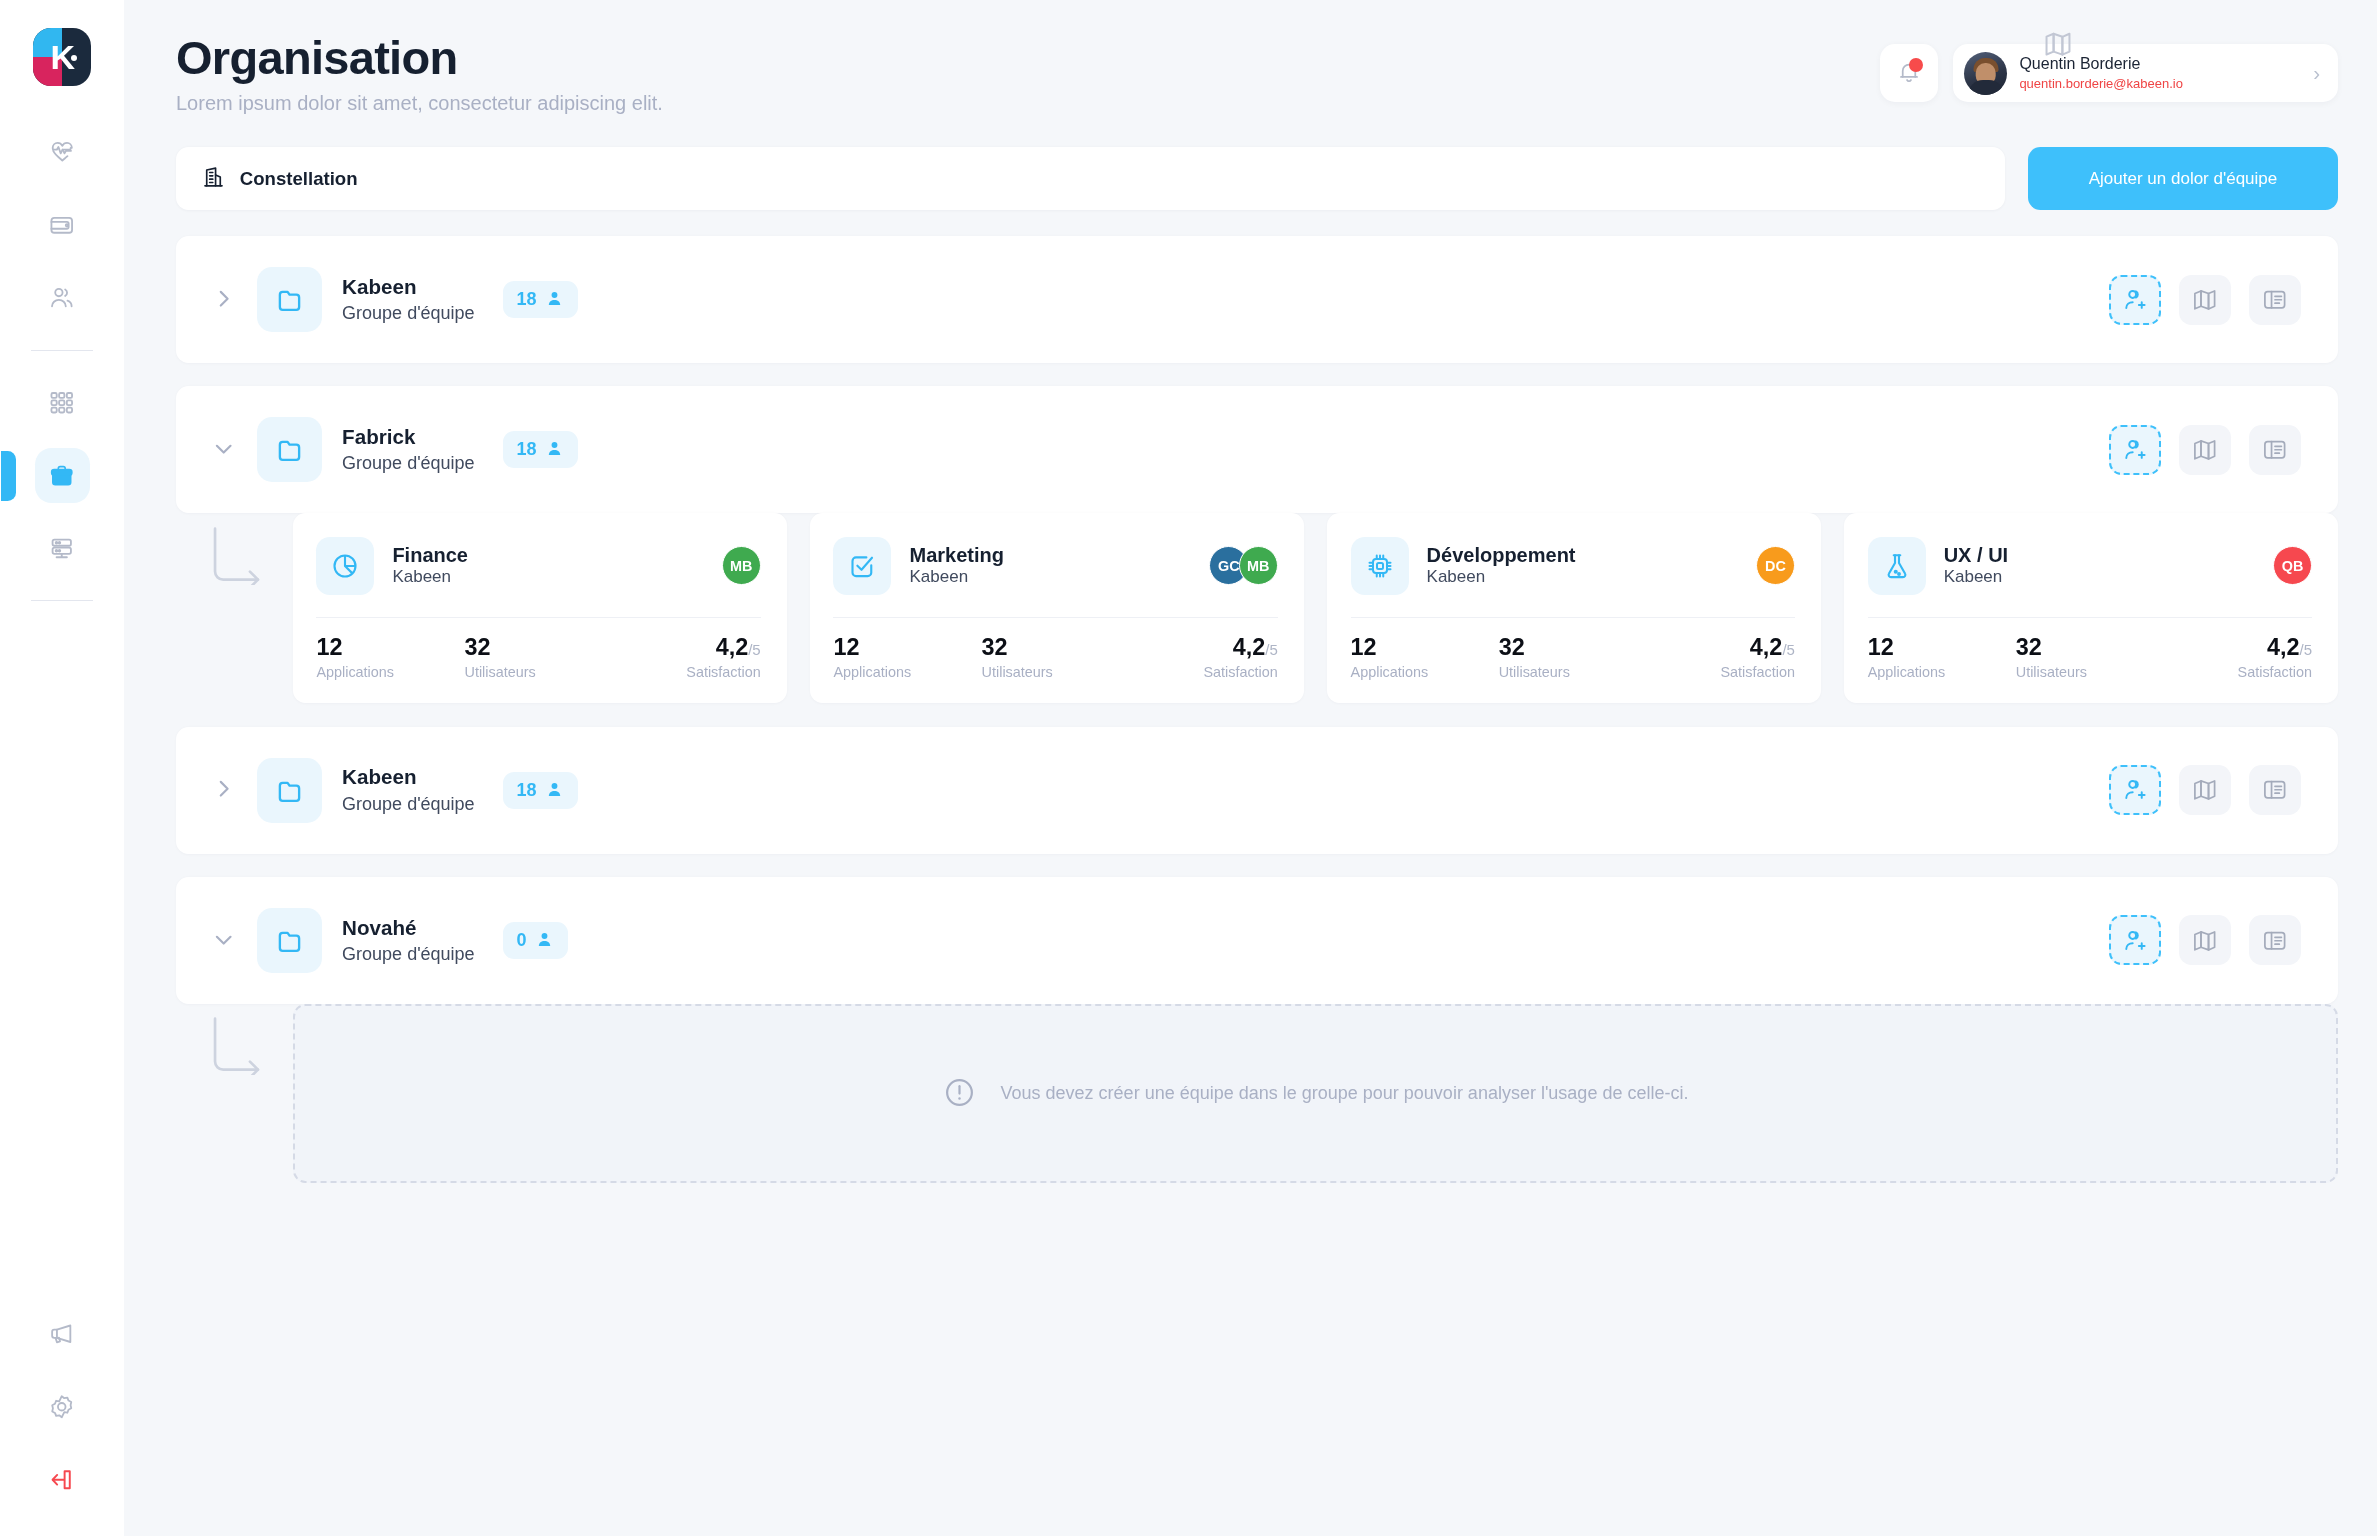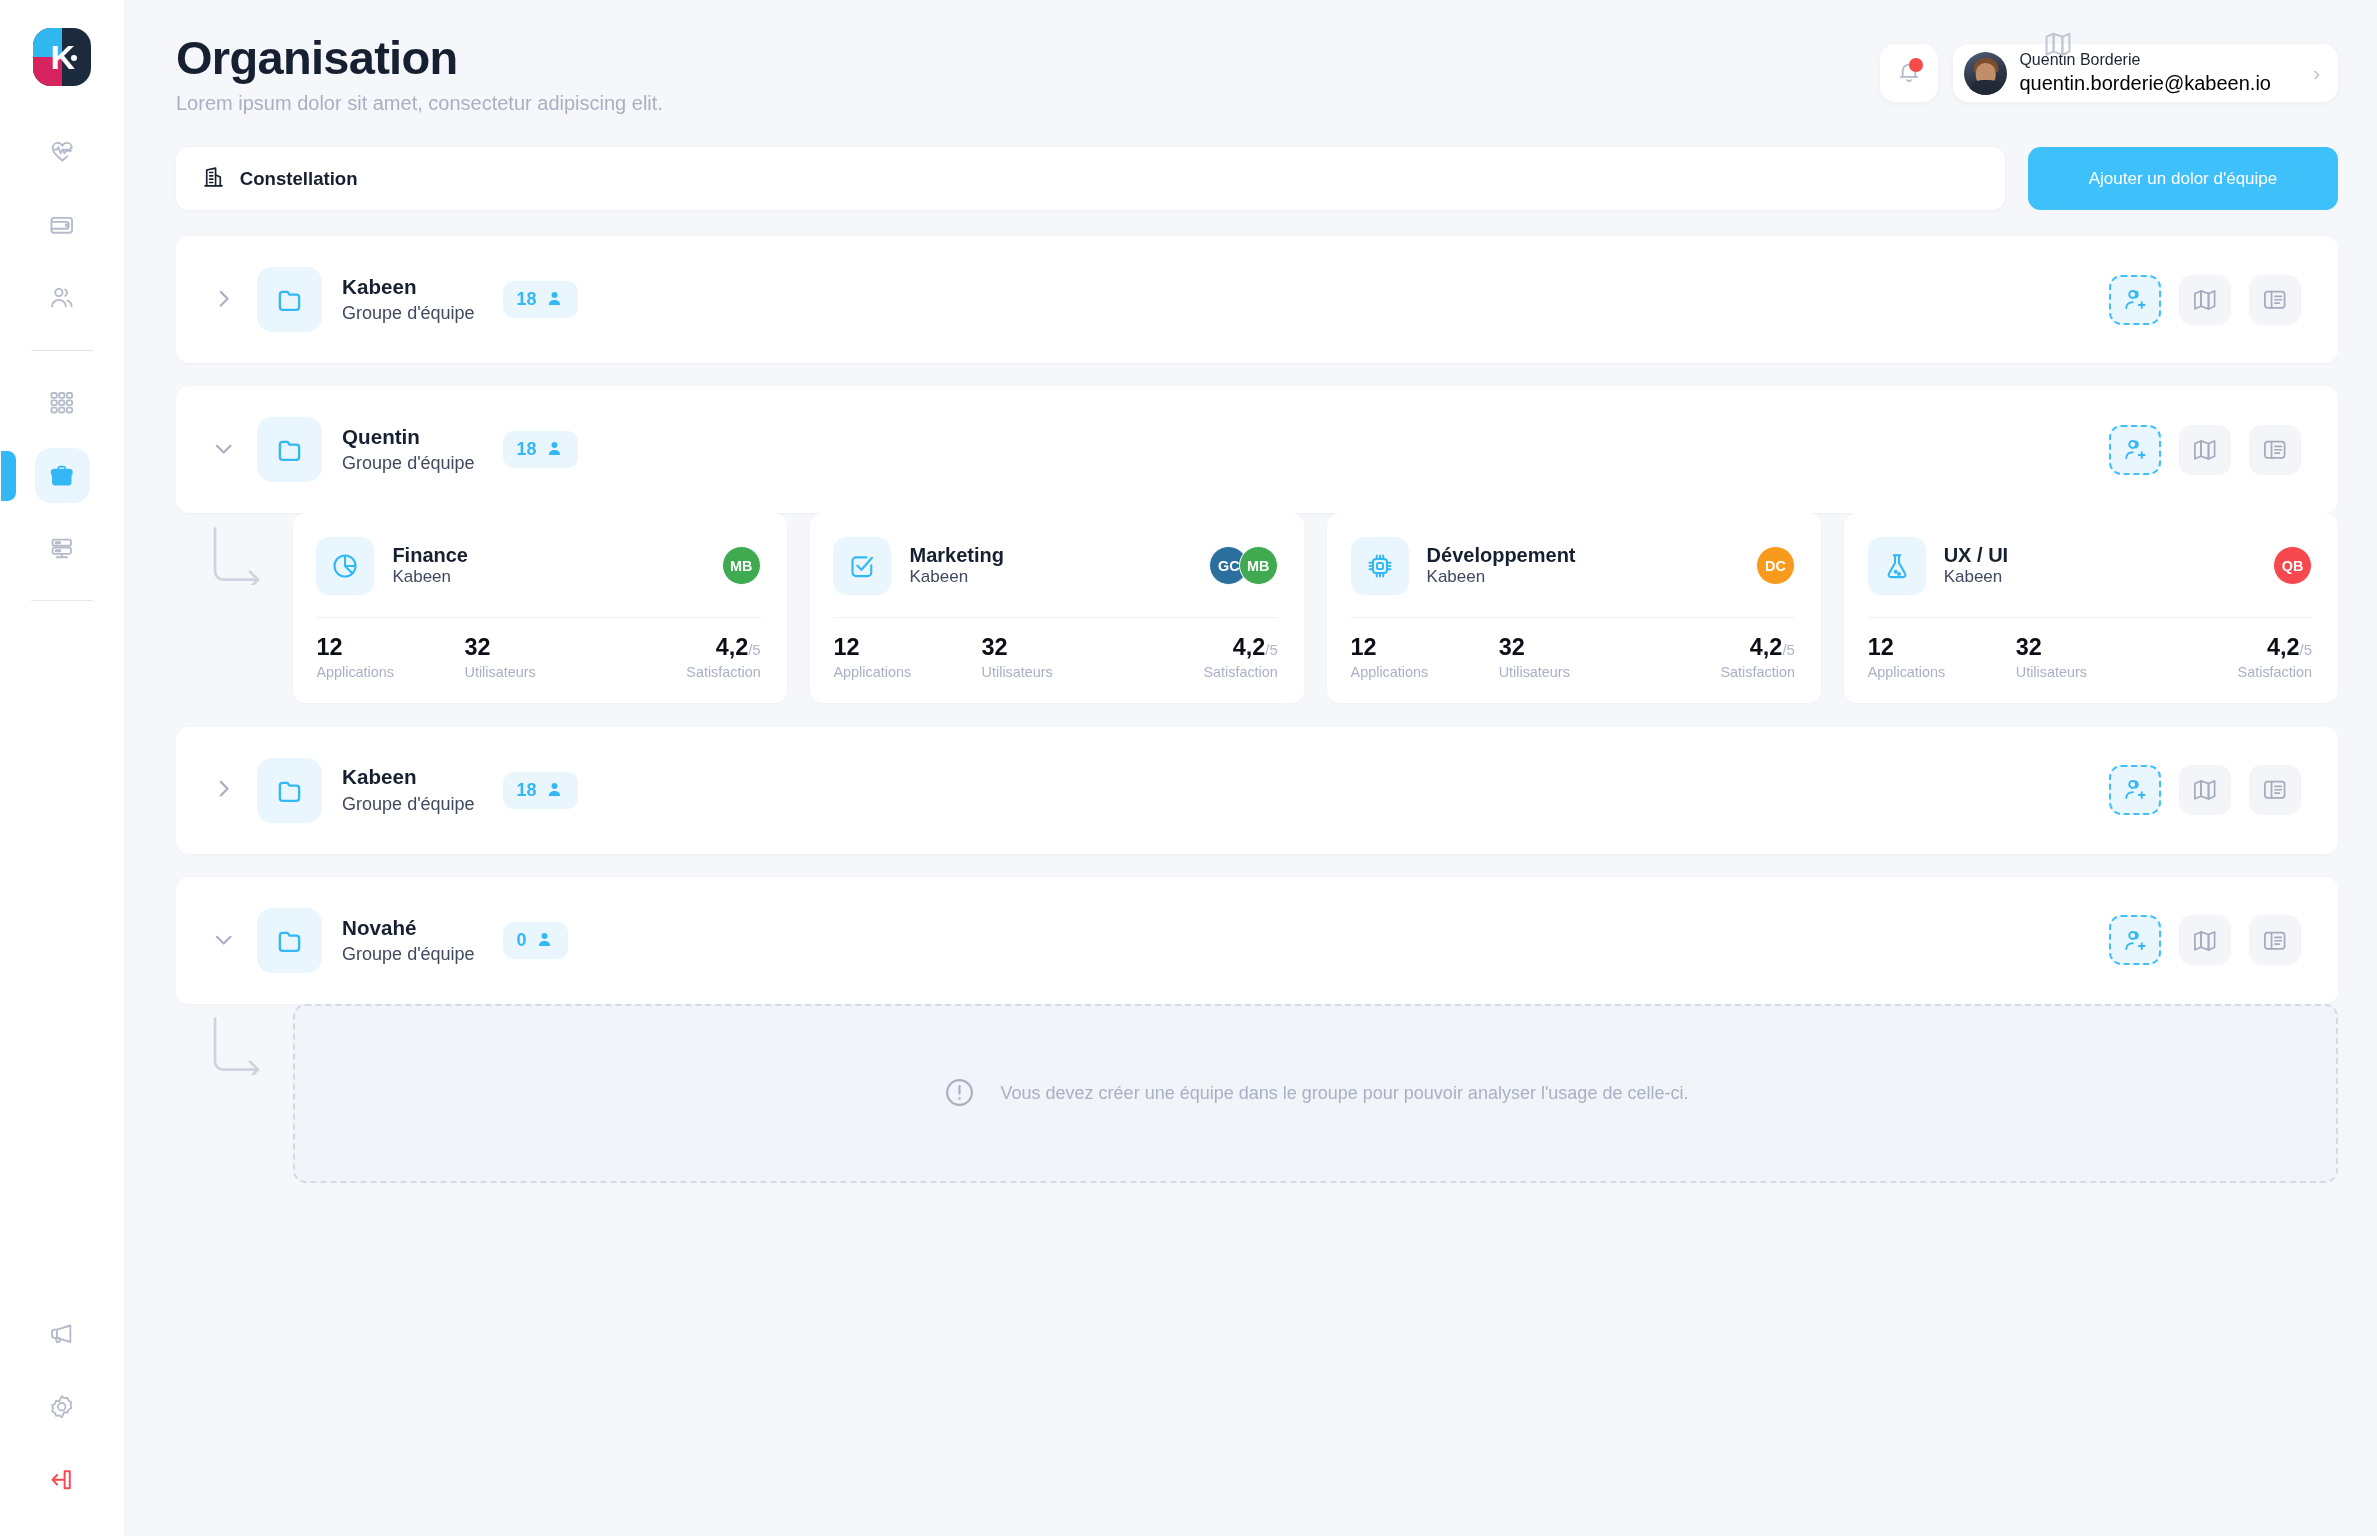--- a/index.html
+++ b/index.html
@@ -76,21 +76,21 @@
     background: linear-gradient(160deg,#53607a 0%,#2d3547 55%,#1d2433 100%); position: relative;
   }
   .avatar-photo .face { position: absolute; left: 50%; top: 26%; transform: translateX(-50%);
     width: 20.6px; height: 22px; border-radius: 46% 46% 42% 42%; background: #c08f6a; }
   .avatar-photo .hair { position: absolute; left: 50%; top: 16%; transform: translateX(-50%);
     width: 25px; height: 13.8px; border-radius: 12.4px 12.4px 2.8px 2.8px; background: #7a4f2e; }
   .avatar-photo .body { position: absolute; left: 50%; bottom: 0; transform: translateX(-50%);
     width: 36px; height: 15px; border-radius: 15px 15px 0 0; background: #222a3a; }
   .user-meta { display: flex; flex-direction: column; gap: 2.8px; }
   .user-name { font-size: 16px; color: #1b2434; }
-  .user-mail { font-size: 20px; color: #000000; }
+  .user-mail { font-size: 13px; color: #ef4444; }
   .user-chevron { margin-left: auto; padding-left: 19px; color: #b9c0cf; font-size: 20.6px; line-height: 1; }
   .map-float { position: absolute; left: 162px; top: -5.5px; }
   .map-float svg { width: 32px; height: 32px; }
 
   
   .const-row { display: flex; gap: 23.4px; margin-top: 32px; align-items: stretch; }
   .const-box {
     flex: 1 1 auto; background: #fff; border-radius: 12.4px; height: 63px;
     display: flex; align-items: center; padding: 0 25px; gap: 13.8px; cursor: pointer;
     box-shadow: 0 0.7px 2.8px rgba(20,30,60,0.04);
@@ -419,21 +419,21 @@
                   <path d="M5 9l7 7 7-7"></path>
                 </svg>
             </span>
           </div>
           <div class="folder-tile">
             <svg viewBox="0 0 24 24" fill="none" stroke="#33b8f5" stroke-width="1.7" stroke-linejoin="round">
               <path d="M5 8.5a2 2 0 0 1 2-2h3.6l1.4 2h5a2 2 0 0 1 2 2v7a2 2 0 0 1-2 2H7a2 2 0 0 1-2-2z"></path>
             </svg>
           </div>
           <div class="group-meta">
-            <div class="group-name">Quentin</div>
+            <div class="group-name">Fabrick</div>
             <div class="group-type">Groupe d'équipe</div>
           </div>
           <div class="count-pill">
             <span class="num">18</span>
             <span>
               <svg viewBox="0 0 24 24" fill="#33b8f5">
                   <circle cx="12" cy="7.6" r="3.7"></circle>
                   <path d="M4.8 20.2c0-3.8 3.2-6.3 7.2-6.3s7.2 2.5 7.2 6.3z"></path>
                 </svg>
             </span>

